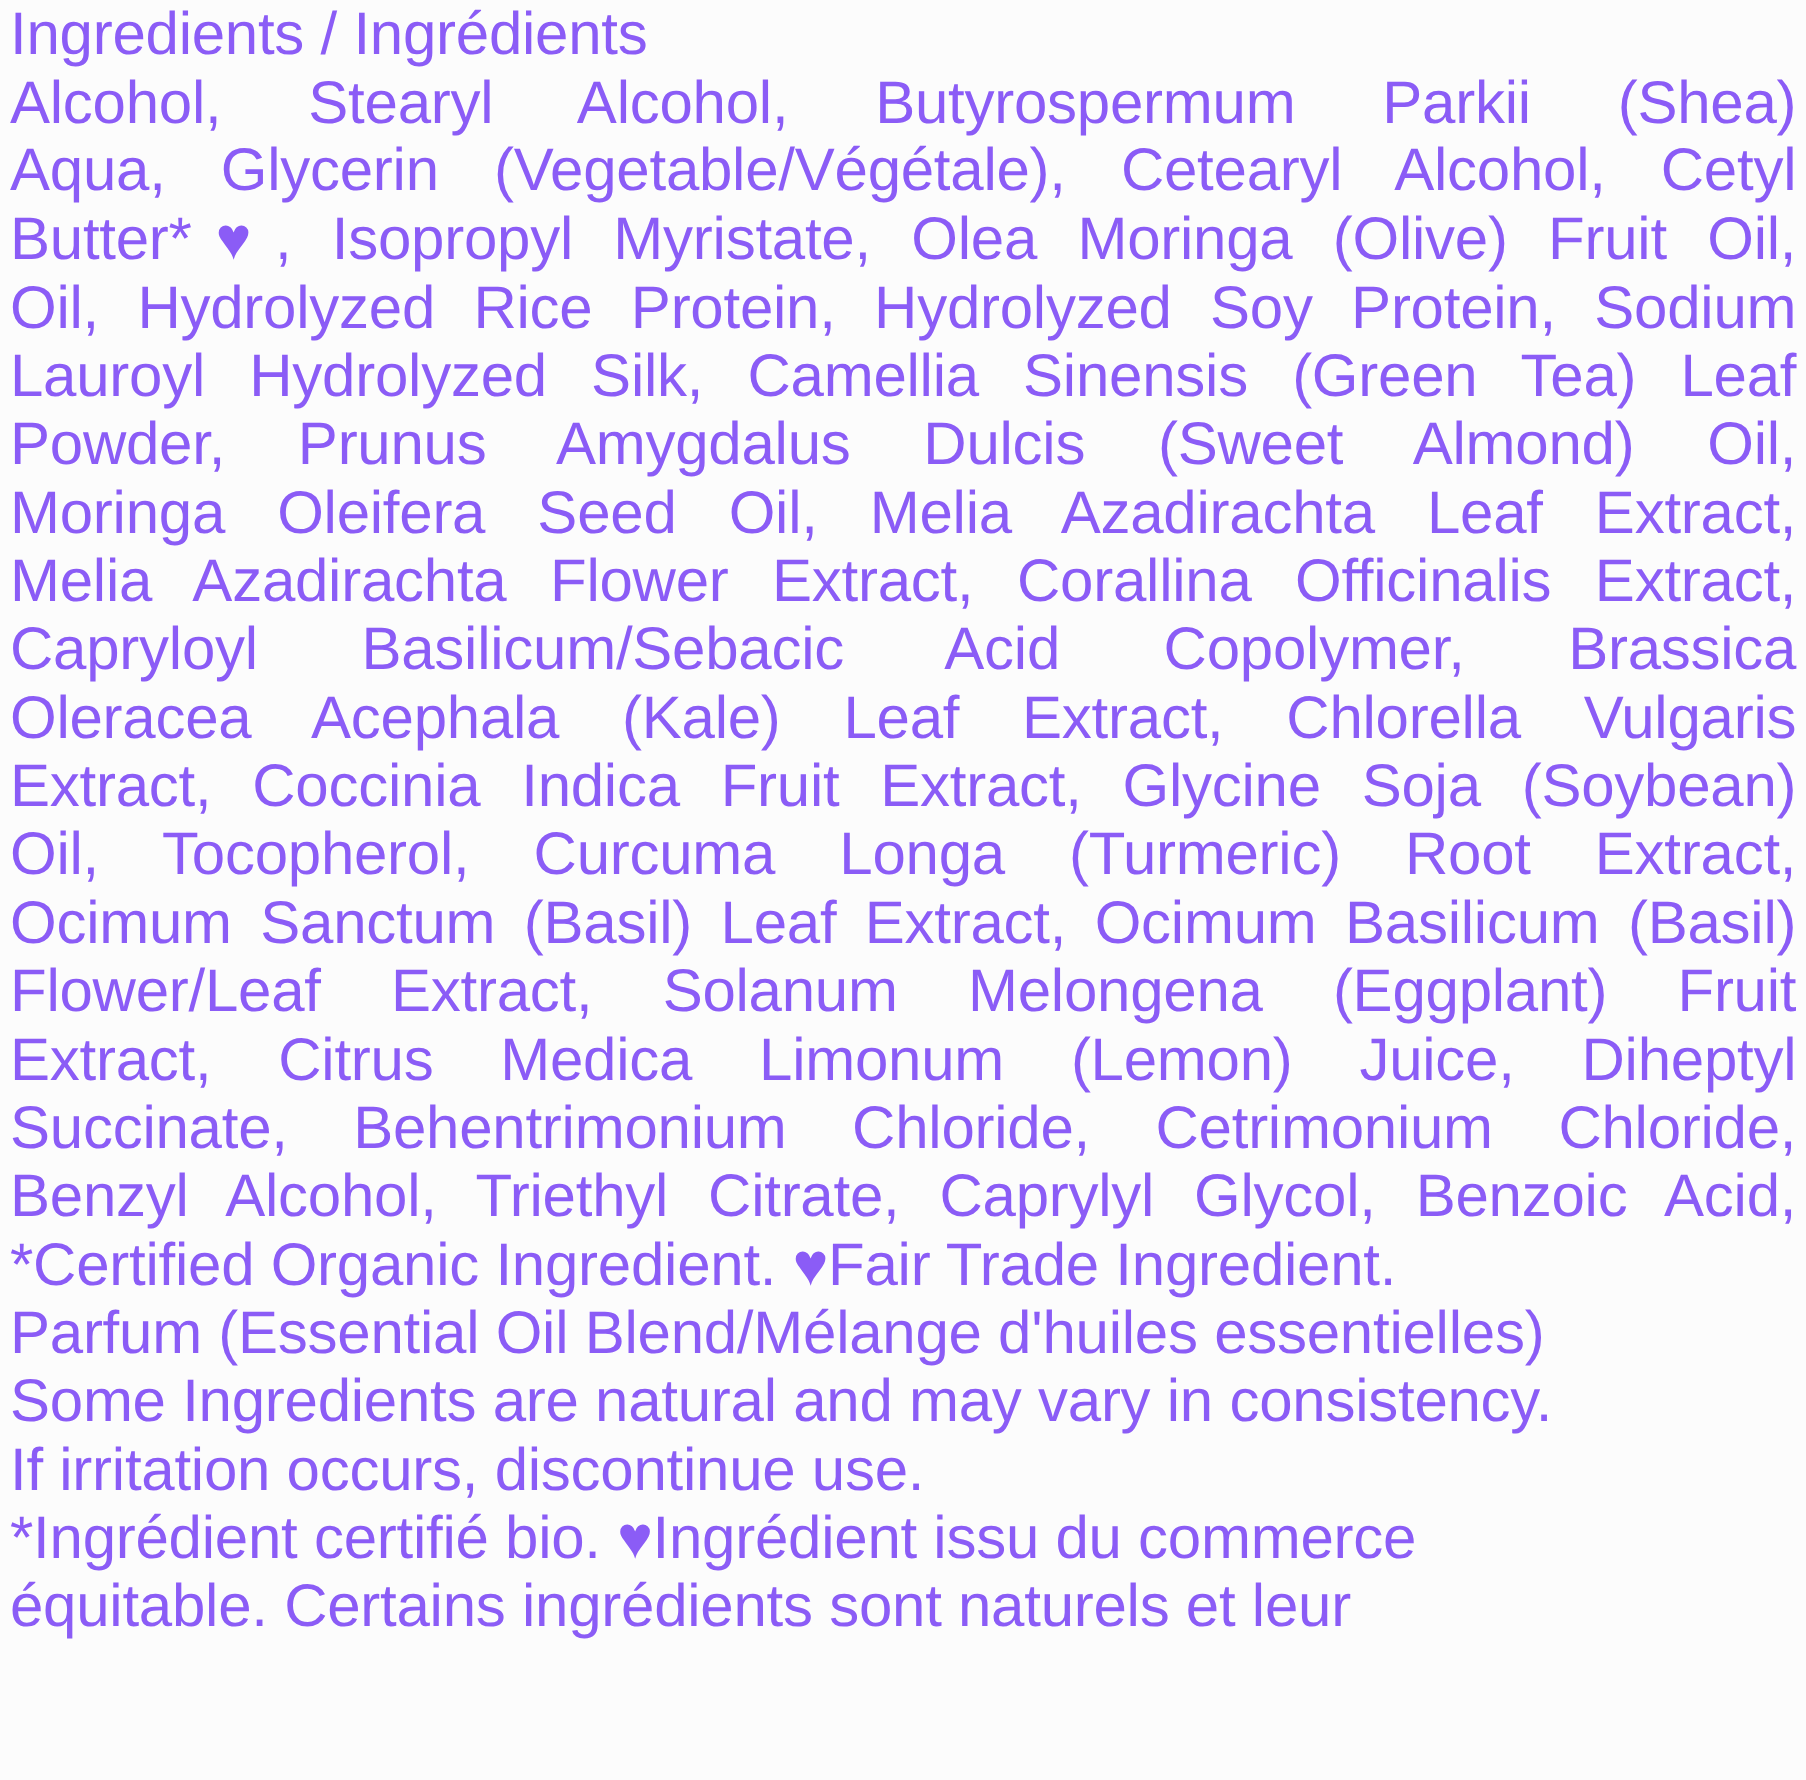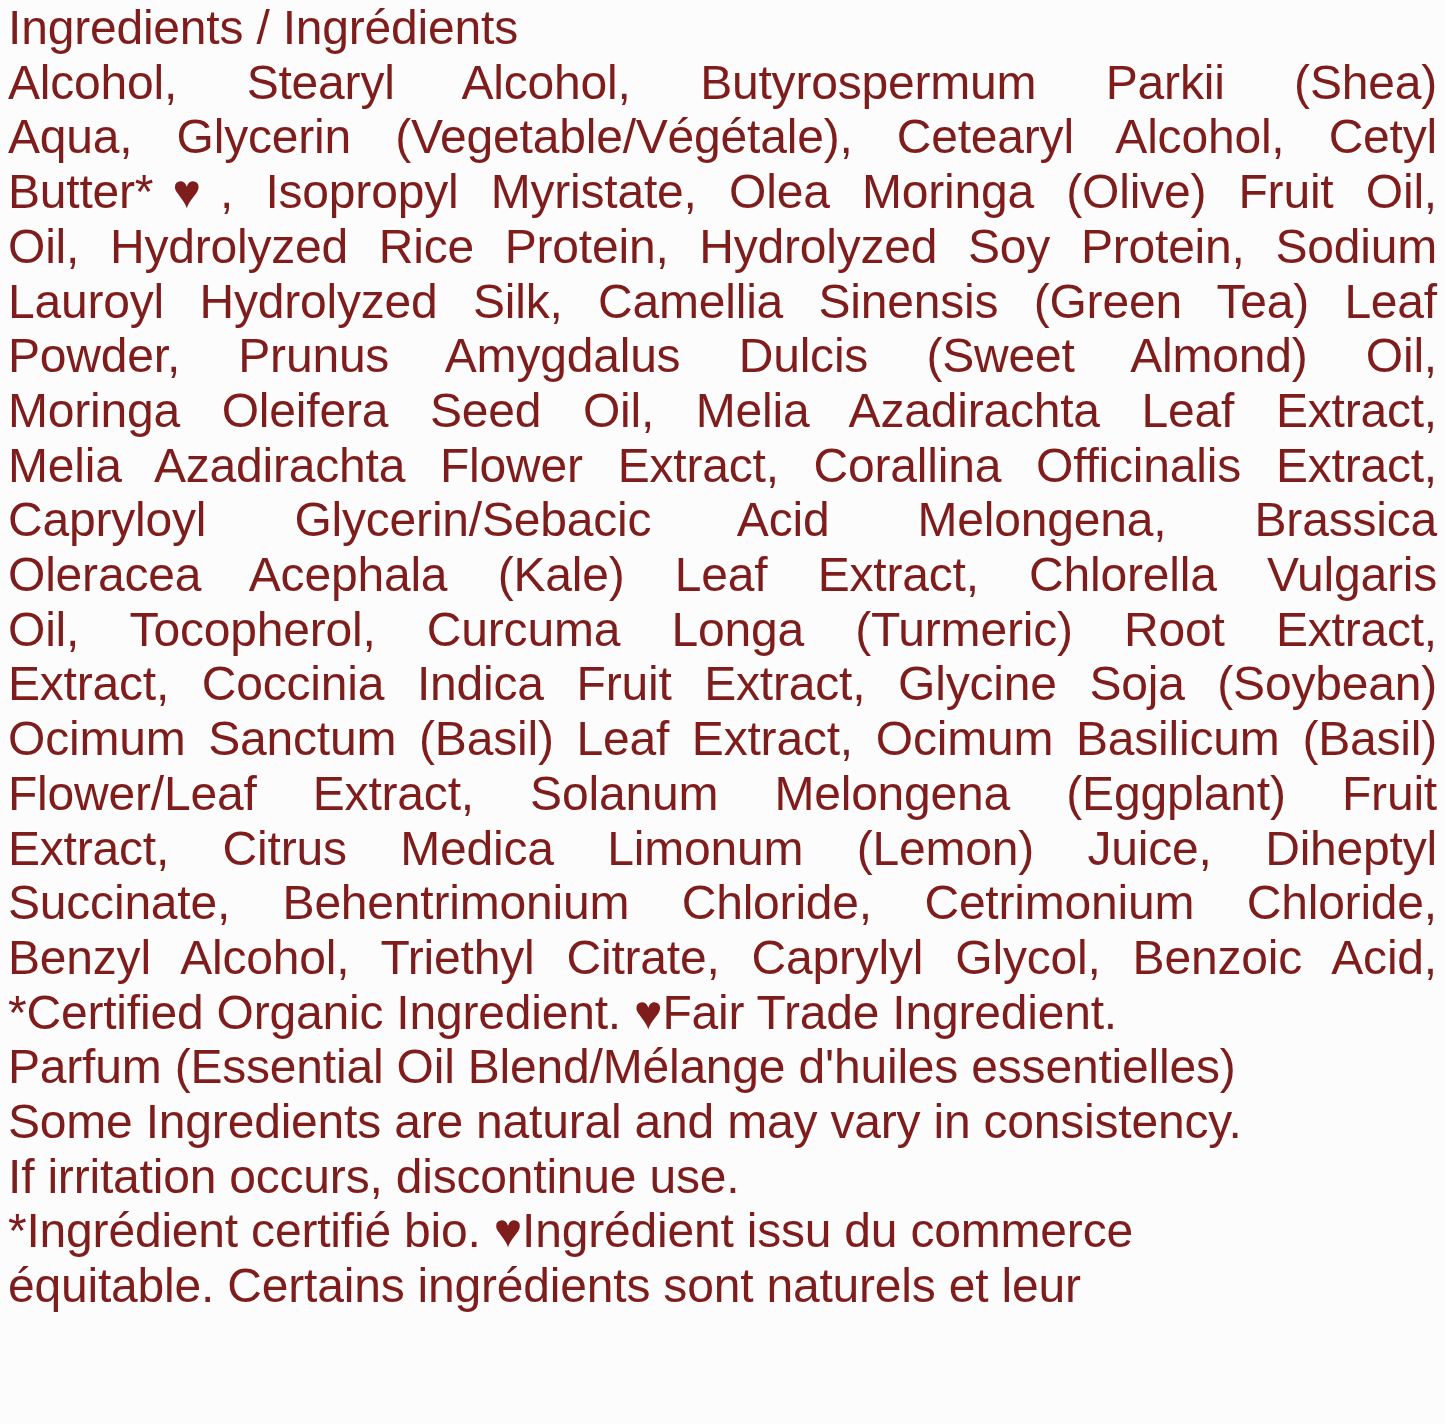--- a/index.html
+++ b/index.html
@@ -14,21 +14,21 @@
   }
   .label-panel {
     box-sizing: border-box;
     width: 1445px;
     height: 1424px;
     padding: 1px 8px 0 8px;
     font-family: "Liberation Sans", "DejaVu Sans", sans-serif;
     font-size: 48px;
     line-height: 54.7px;
     font-weight: 500;
-    color: #7f1d1d;
+    color: #8b5cf6;
     letter-spacing: -0.2px;
   }
   .line {
     white-space: normal;
     text-align: left;
   }
   .line.justify {
     text-align: justify;
     text-align-last: justify;
   }
@@ -40,24 +40,24 @@
   <div>
       <div class="line">Ingredients / Ingrédients</div>
       <div class="line justify">Alcohol, Stearyl Alcohol, Butyrospermum Parkii (Shea)</div>
       <div class="line justify">Aqua, Glycerin (Vegetable/Végétale), Cetearyl Alcohol, Cetyl</div>
       <div class="line justify">Butter*♥, Isopropyl Myristate, Olea Moringa (Olive) Fruit Oil,</div>
       <div class="line justify">Oil, Hydrolyzed Rice Protein, Hydrolyzed Soy Protein, Sodium</div>
       <div class="line justify">Lauroyl Hydrolyzed Silk, Camellia Sinensis (Green Tea) Leaf</div>
       <div class="line justify">Powder, Prunus Amygdalus Dulcis (Sweet Almond) Oil,</div>
       <div class="line justify">Moringa Oleifera Seed Oil, Melia Azadirachta Leaf Extract,</div>
       <div class="line justify">Melia Azadirachta Flower Extract, Corallina Officinalis Extract,</div>
-      <div class="line justify">Capryloyl Glycerin/Sebacic Acid Melongena, Brassica</div>
+      <div class="line justify">Capryloyl Basilicum/Sebacic Acid Copolymer, Brassica</div>
       <div class="line justify">Oleracea Acephala (Kale) Leaf Extract, Chlorella Vulgaris</div>
+      <div class="line justify">Extract, Coccinia Indica Fruit Extract, Glycine Soja (Soybean)</div>
       <div class="line justify">Oil, Tocopherol, Curcuma Longa (Turmeric) Root Extract,</div>
-      <div class="line justify">Extract, Coccinia Indica Fruit Extract, Glycine Soja (Soybean)</div>
       <div class="line justify">Ocimum Sanctum (Basil) Leaf Extract, Ocimum Basilicum (Basil)</div>
       <div class="line justify">Flower/Leaf Extract, Solanum Melongena (Eggplant) Fruit</div>
       <div class="line justify">Extract, Citrus Medica Limonum (Lemon) Juice, Diheptyl</div>
       <div class="line justify">Succinate, Behentrimonium Chloride, Cetrimonium Chloride,</div>
       <div class="line justify">Benzyl Alcohol, Triethyl Citrate, Caprylyl Glycol, Benzoic Acid,</div>
       <div class="line">*Certified Organic Ingredient. ♥Fair Trade Ingredient.</div>
       <div class="line">Parfum (Essential Oil Blend/Mélange d'huiles essentielles)</div>
       <div class="line">Some Ingredients are natural and may vary in consistency.</div>
       <div class="line">If irritation occurs, discontinue use.</div>
       <div class="line">*Ingrédient certifié bio. ♥Ingrédient issu du commerce</div>

